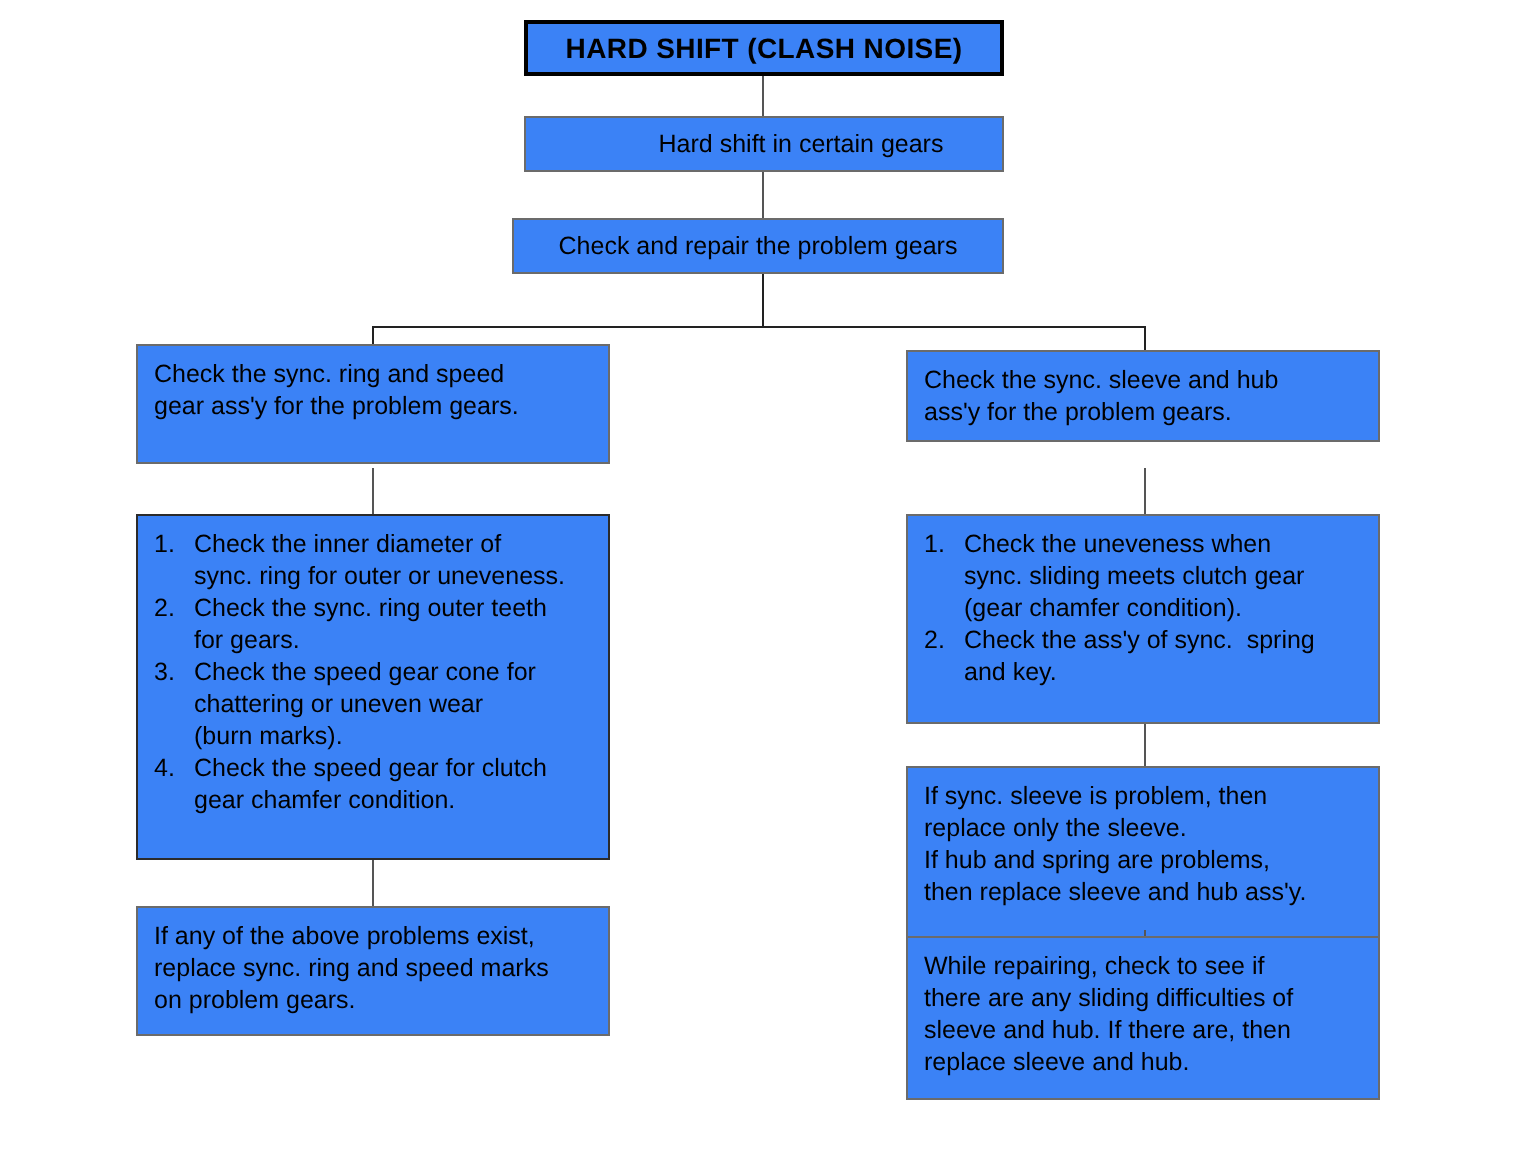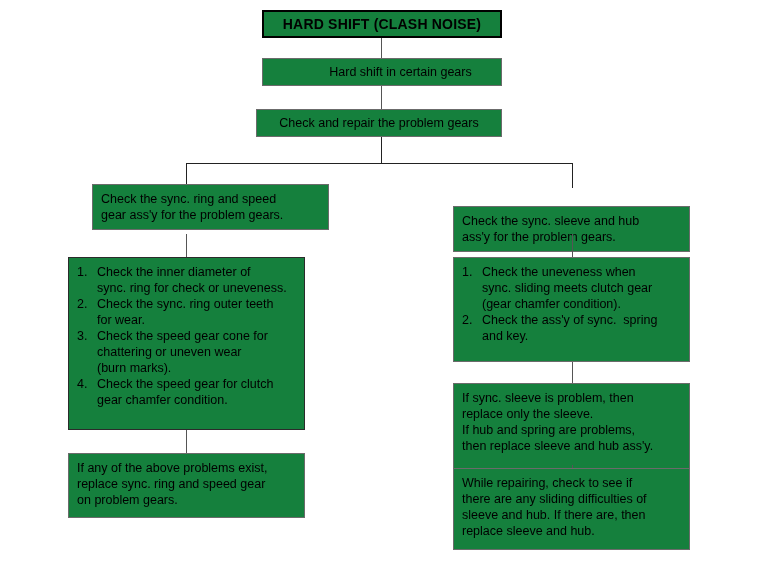--- a/index.html
+++ b/index.html
@@ -11,21 +11,21 @@
     position: relative;
     width: 763px;
     height: 584px;
     background: #ffffff;
     font-family: "Liberation Sans", sans-serif;
     overflow: hidden;
   }
   .box {
     position: absolute;
     box-sizing: border-box;
-    background: #15803d;
+    background: #3b82f6;
     border: 1px solid #6b6b6b;
     color: #000000;
     font-size: 12.5px;
     line-height: 16px;
     padding: 6px 8px;
   }
   .box.title {
     border: 2px solid #000000;
     font-weight: bold;
     font-size: 14px;
@@ -96,62 +96,62 @@
 
   <div class="box centered" style="left:256px; top:109px; width:246px; height:28px;">
     <span>Check and repair the problem gears</span>
   </div>
 
   <div class="conn v dark" style="left:381px; top:137px; height:27px;"></div>
   <div class="conn h dark" style="left:186px; top:163px; width:387px;"></div>
   <div class="conn v dark" style="left:186px; top:163px; height:25px;"></div>
   <div class="conn v dark" style="left:572px; top:163px; height:25px;"></div>
 
-  <div class="box" style="left:68px; top:184px; width:237px; height:46px;margin-left:24px;">
+  <div class="box" style="left:68px; top:172px; width:237px; height:60px;">
     <span class="line">Check the sync. ring and speed</span>
     <span class="line">gear ass'y for the problem gears.</span>
   </div>
 
   <div class="conn v" style="left:186px; top:234px; height:23px;"></div>
 
   <div class="box heavy" style="left:68px; top:257px; width:237px; height:173px;">
     <ul class="numlist">
       <li>
         <span class="num">1.</span>
         <span class="txt">Check the inner diameter of</span>
-        <span class="txt">sync. ring for check or uneveness.</span>
+        <span class="txt">sync. ring for outer or uneveness.</span>
       </li>
       <li>
         <span class="num">2.</span>
         <span class="txt">Check the sync. ring outer teeth</span>
-        <span class="txt">for wear.</span>
+        <span class="txt">for gears.</span>
       </li>
       <li>
         <span class="num">3.</span>
         <span class="txt">Check the speed gear cone for</span>
         <span class="txt">chattering or uneven wear</span>
         <span class="txt">(burn marks).</span>
       </li>
       <li>
         <span class="num">4.</span>
         <span class="txt">Check the speed gear for clutch</span>
         <span class="txt">gear chamfer condition.</span>
       </li>
     </ul>
   </div>
 
   <div class="conn v" style="left:186px; top:430px; height:23px;"></div>
 
   <div class="box" style="left:68px; top:453px; width:237px; height:65px;">
     <span class="line">If any of the above problems exist,</span>
-    <span class="line">replace sync. ring and speed gear</span>
+    <span class="line">replace sync. ring and speed marks</span>
     <span class="line">on problem gears.</span>
   </div>
 
-  <div class="box" style="left:453px; top:206px; width:237px; height:46px;">
+  <div class="box" style="left:453px; top:175px; width:237px; height:46px;">
     <span class="line">Check the sync. sleeve and hub</span>
     <span class="line">ass'y for the problem gears.</span>
   </div>
 
   <div class="conn v" style="left:572px; top:234px; height:23px;"></div>
 
   <div class="box" style="left:453px; top:257px; width:237px; height:105px;">
     <ul class="numlist">
       <li>
         <span class="num">1.</span>

